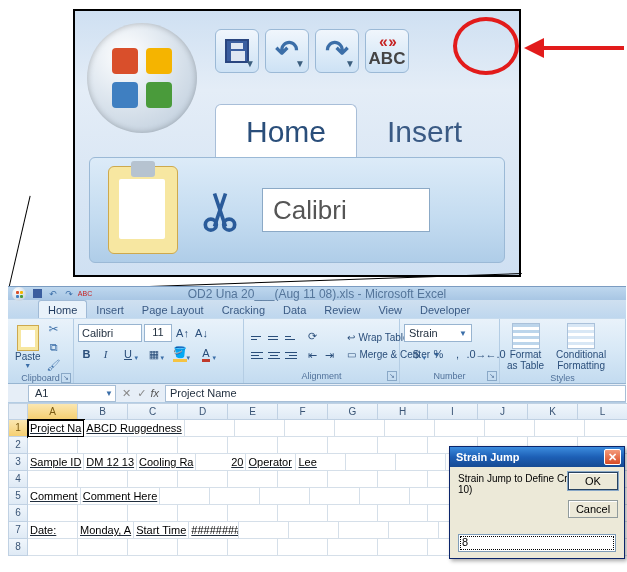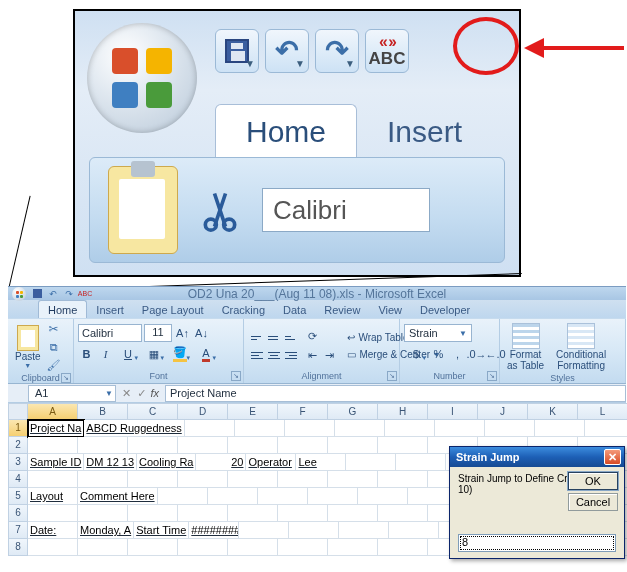--- a/index.html
+++ b/index.html
@@ -157,21 +157,21 @@
   .dlg-title{
     height:20px; background:linear-gradient(to bottom,#3c8cde 0%, #1d5fb6 50%, #164a93 100%);
     color:#fff; font-weight:bold; display:flex; align-items:center; justify-content:space-between;
     padding:0 3px 0 6px;
   }
   .dlg-close{ width:17px;height:16px;background:linear-gradient(to bottom,#f49a7a,#d84b24);
     border:1px solid #fff; border-radius:2px; color:#fff; font-size:11px; font-weight:bold;
     display:flex; align-items:center; justify-content:center; line-height:1;}
   .dlg-body{flex:1; position:relative; padding:6px 8px; color:#000;}
   .dlg-body .msg{font-size:10px;}
-  .dlg-btns{position:absolute; right:6px; top:5px; display:flex; flex-direction:column; gap:3px;}
+  .dlg-btns{position:absolute; right:6px; top:5px; display:flex; flex-direction:column; gap:10px;}
   .dlg-btn{ width:50px; height:18px; background:#ece9d8; border:1px solid #919b9c; font-size:11px;
     display:flex; align-items:center; justify-content:center; box-shadow:1px 1px 0 #fff inset;}
   .dlg-btn.def{ border:1px solid #28425f; outline:1px solid #88a7c7;}
   .dlg-input{
     position:absolute; left:8px; bottom:6px; right:8px; height:18px;
     background:#fff; border:1px solid #7f9db9; padding:1px 3px; font-size:11px;
     outline:1px dotted #000; outline-offset:-3px;
   }
 </style>
 </head>
@@ -314,21 +314,20 @@
               <span>▦</span>
             </div>
           <div class="btnlet split">
               <span style="border-bottom:3px solid #f5c342;">🪣</span>
             </div>
           <div class="btnlet split">
               <span style="border-bottom:3px solid #c0392b;">A</span>
             </div>
         </div>
       </div>
-      <div class="group-label"><span>Font</span><span class="dlg">↘</span></div>
     </div>
 
     <div class="group g-align">
       <div class="group-body" style="gap:6px;">
         <div class="align-grid">
           <div class="btnlet">
               <div class="align-line">
                 <span style="width:10px"></span>
                 <span style="width:6px"></span>
               </div>
@@ -528,21 +527,21 @@
           <div class="cell"></div>
           <div class="cell"></div>
           <div class="cell"></div>
           <div class="cell"></div>
           <div class="cell"></div>
           <div class="cell"></div>
           <div class="cell"></div>
           <div class="cell"></div>
         </div>
       <div class="crow">
-        <div class="cell over">Layout</div>
+        <div class="cell over">Comment</div>
         <div class="cell over">Comment Here</div>
         <div class="cell"></div>
           <div class="cell"></div>
           <div class="cell"></div>
           <div class="cell"></div>
           <div class="cell"></div>
           <div class="cell"></div>
           <div class="cell"></div>
           <div class="cell"></div>
           <div class="cell"></div>

